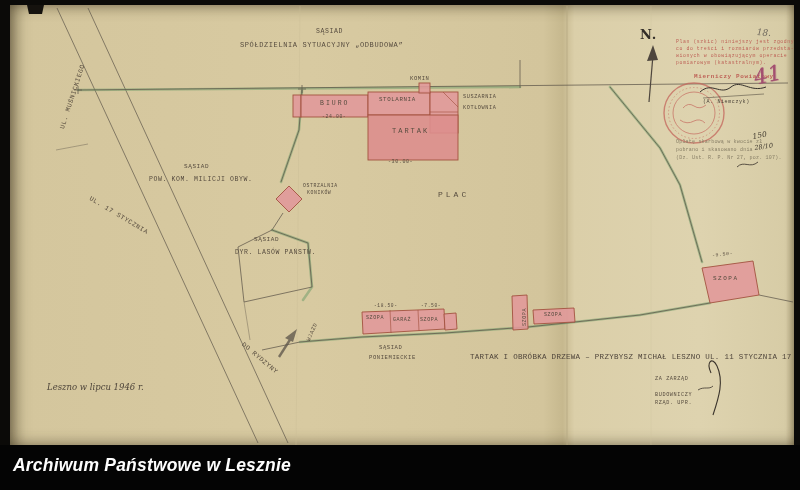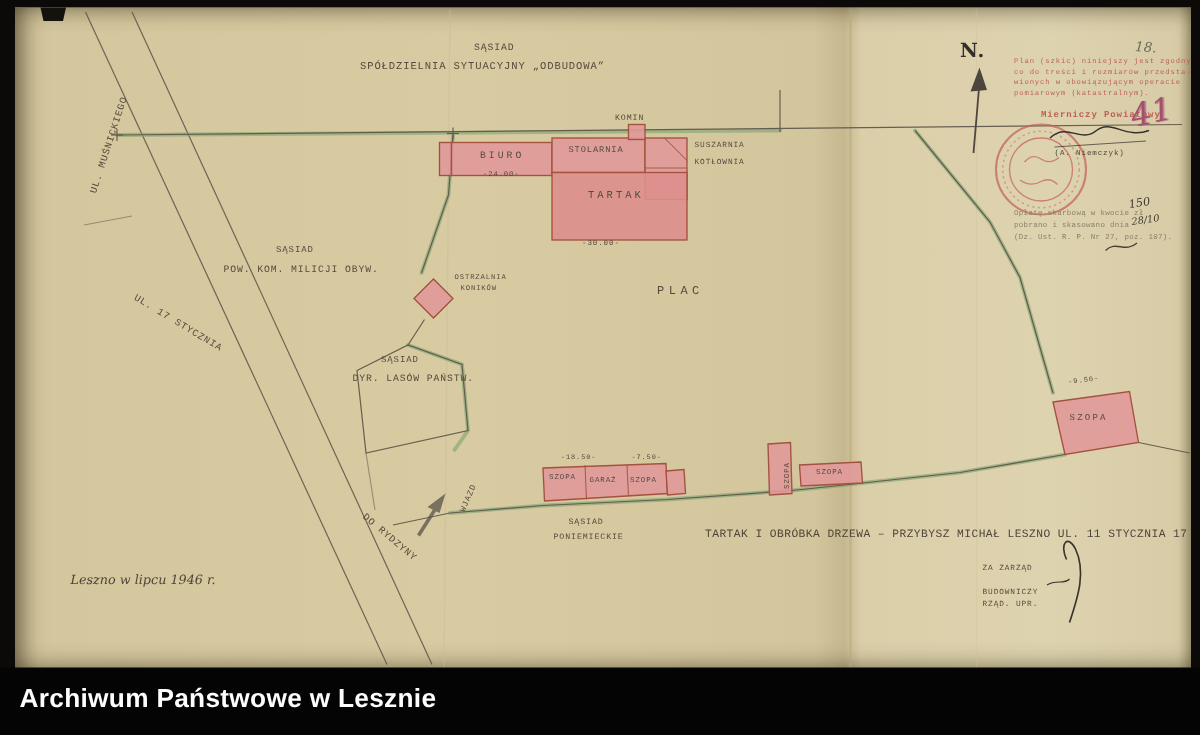--- a/index.html
+++ b/index.html
@@ -13,21 +13,21 @@
                     inset 13px 0 16px -9px rgba(40,32,18,.5),
                     inset -6px 0 10px -6px rgba(40,32,18,.35);}
   svg.overlay{position:absolute;left:0;top:0;z-index:2;}
   .t{position:absolute;z-index:3;font-family:"Liberation Mono","DejaVu Sans Mono",monospace;
      color:#574c3f;white-space:nowrap;letter-spacing:.6px;transform-origin:left top;line-height:1;}
   .hand{font-family:"DejaVu Serif",serif;font-style:italic;letter-spacing:0;color:#4e453a;}
   .red{color:#bd5f55;}
   .olive{color:#8a8168;letter-spacing:.2px;}
   .archive-bar{position:absolute;left:0;top:445px;width:800px;height:45px;background:#040404;z-index:5;}
   .archive-bar span{position:absolute;left:13px;top:10px;color:#fdfdfd;font-weight:bold;
-     font-size:17.5px;font-family:"Liberation Sans",sans-serif;letter-spacing:.2px;}
+     font-size:17.5px;font-family:"Liberation Sans",sans-serif;letter-spacing:.2px;font-style:italic;}
   .titlebox{position:absolute;z-index:3;display:flex;align-items:baseline;gap:12px;color:#4e443a;
      font-family:"Liberation Mono","DejaVu Sans Mono",monospace;}
 </style>
 </head>
 <body>
 
 <div class="scene">
 
   <div class="paper"></div>
 

